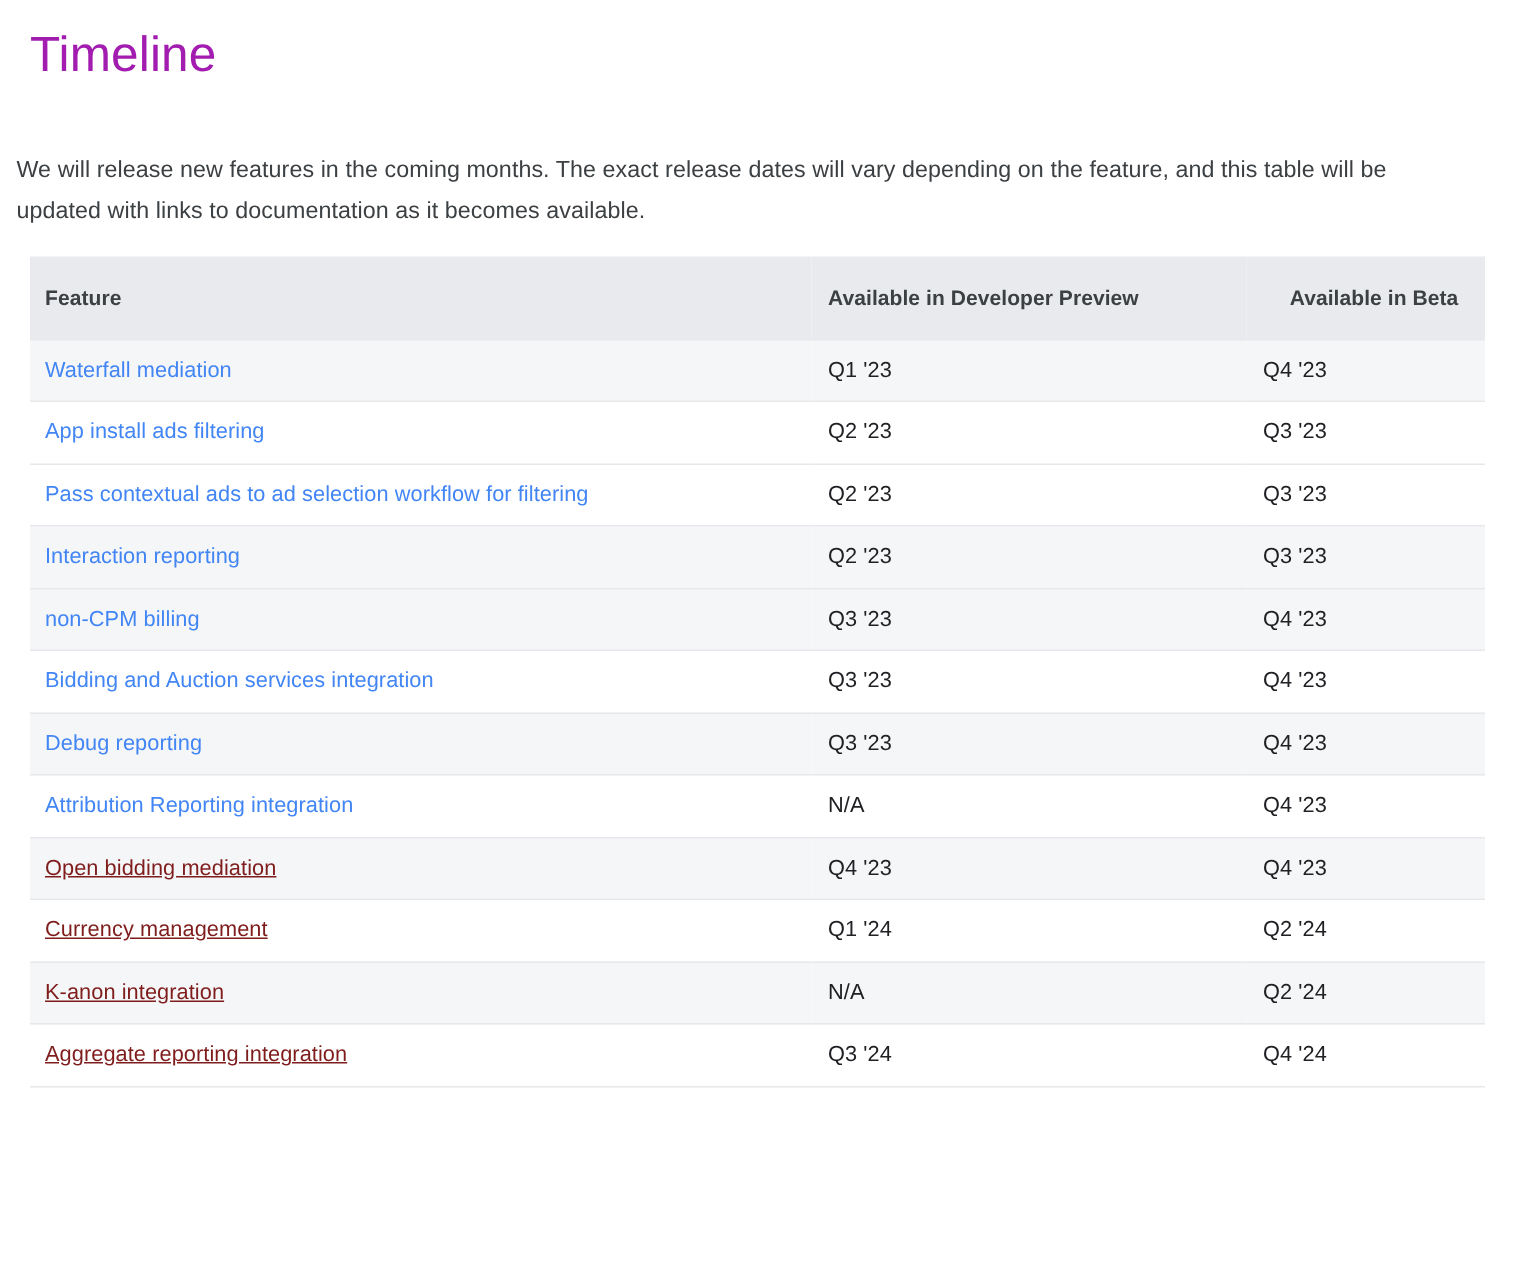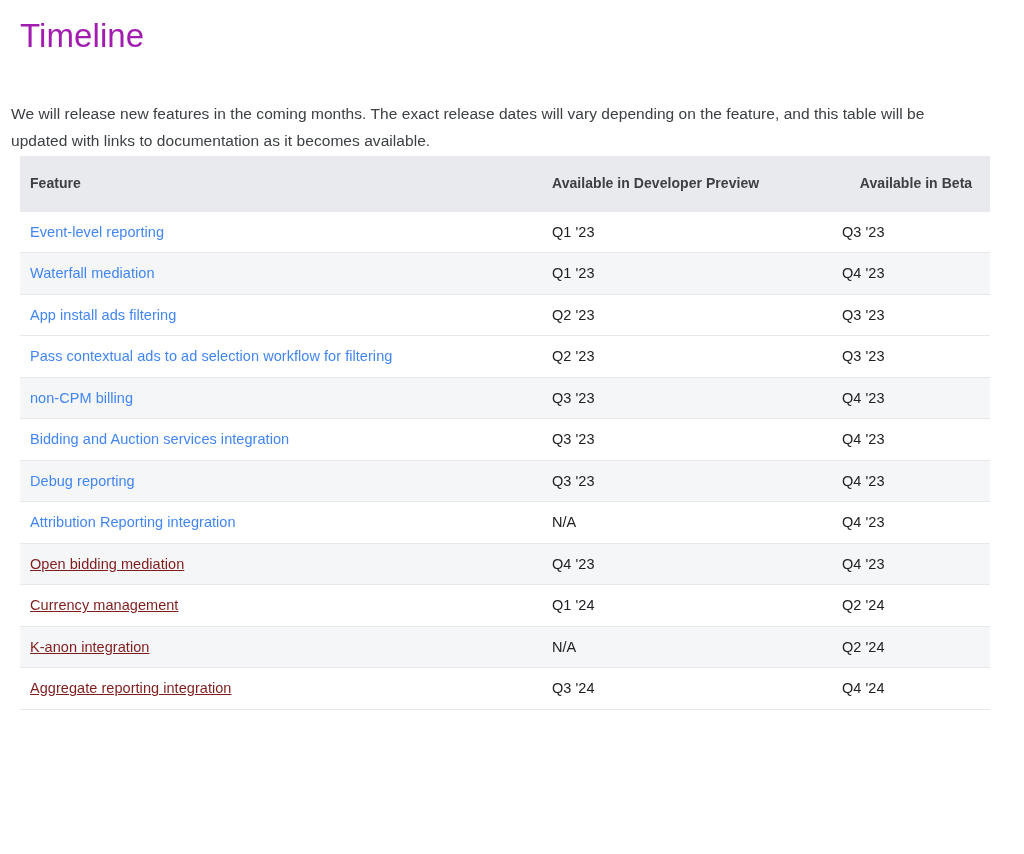--- a/index.html
+++ b/index.html
@@ -42,21 +42,21 @@
     width: 948px;
     font-size: 15.5px;
     line-height: 27px;
     color: #3c4043;
     letter-spacing: 0.05px;
   }
 
   .table-wrap {
     position: absolute;
     left: 20px;
-    top: 156px;
+    top: 171px;
     width: 970px;
   }
 
   table.timeline-table {
     width: 970px;
     border-collapse: collapse;
     table-layout: fixed;
     font-size: 14px;
   }
 
@@ -131,41 +131,41 @@
         <col class="col-beta">
       </colgroup>
       <thead>
         <tr>
           <th class="th-feature">Feature</th>
           <th class="th-dp">Available in Developer Preview</th>
           <th class="th-beta">Available in Beta</th>
         </tr>
       </thead>
       <tbody id="table-body">
-          <tr>
-            <td class="td-feature"><a class="feature-link" href="#">Event-level reporting</a></td>
-            <td class="td-dp">Q1 '23</td>
-            <td class="td-beta">Q3 '23</td>
-          </tr>
           <tr class="alt">
             <td class="td-feature"><a class="feature-link" href="#">Waterfall mediation</a></td>
             <td class="td-dp">Q1 '23</td>
             <td class="td-beta">Q4 '23</td>
           </tr>
           <tr>
             <td class="td-feature"><a class="feature-link" href="#">App install ads filtering</a></td>
             <td class="td-dp">Q2 '23</td>
             <td class="td-beta">Q3 '23</td>
           </tr>
           <tr>
             <td class="td-feature"><a class="feature-link" href="#">Pass contextual ads to ad selection workflow for filtering</a></td>
             <td class="td-dp">Q2 '23</td>
             <td class="td-beta">Q3 '23</td>
           </tr>
           <tr class="alt">
+            <td class="td-feature"><a class="feature-link" href="#">Interaction reporting</a></td>
+            <td class="td-dp">Q2 '23</td>
+            <td class="td-beta">Q3 '23</td>
+          </tr>
+          <tr class="alt">
             <td class="td-feature"><a class="feature-link" href="#">non-CPM billing</a></td>
             <td class="td-dp">Q3 '23</td>
             <td class="td-beta">Q4 '23</td>
           </tr>
           <tr>
             <td class="td-feature"><a class="feature-link" href="#">Bidding and Auction services integration</a></td>
             <td class="td-dp">Q3 '23</td>
             <td class="td-beta">Q4 '23</td>
           </tr>
           <tr class="alt">

